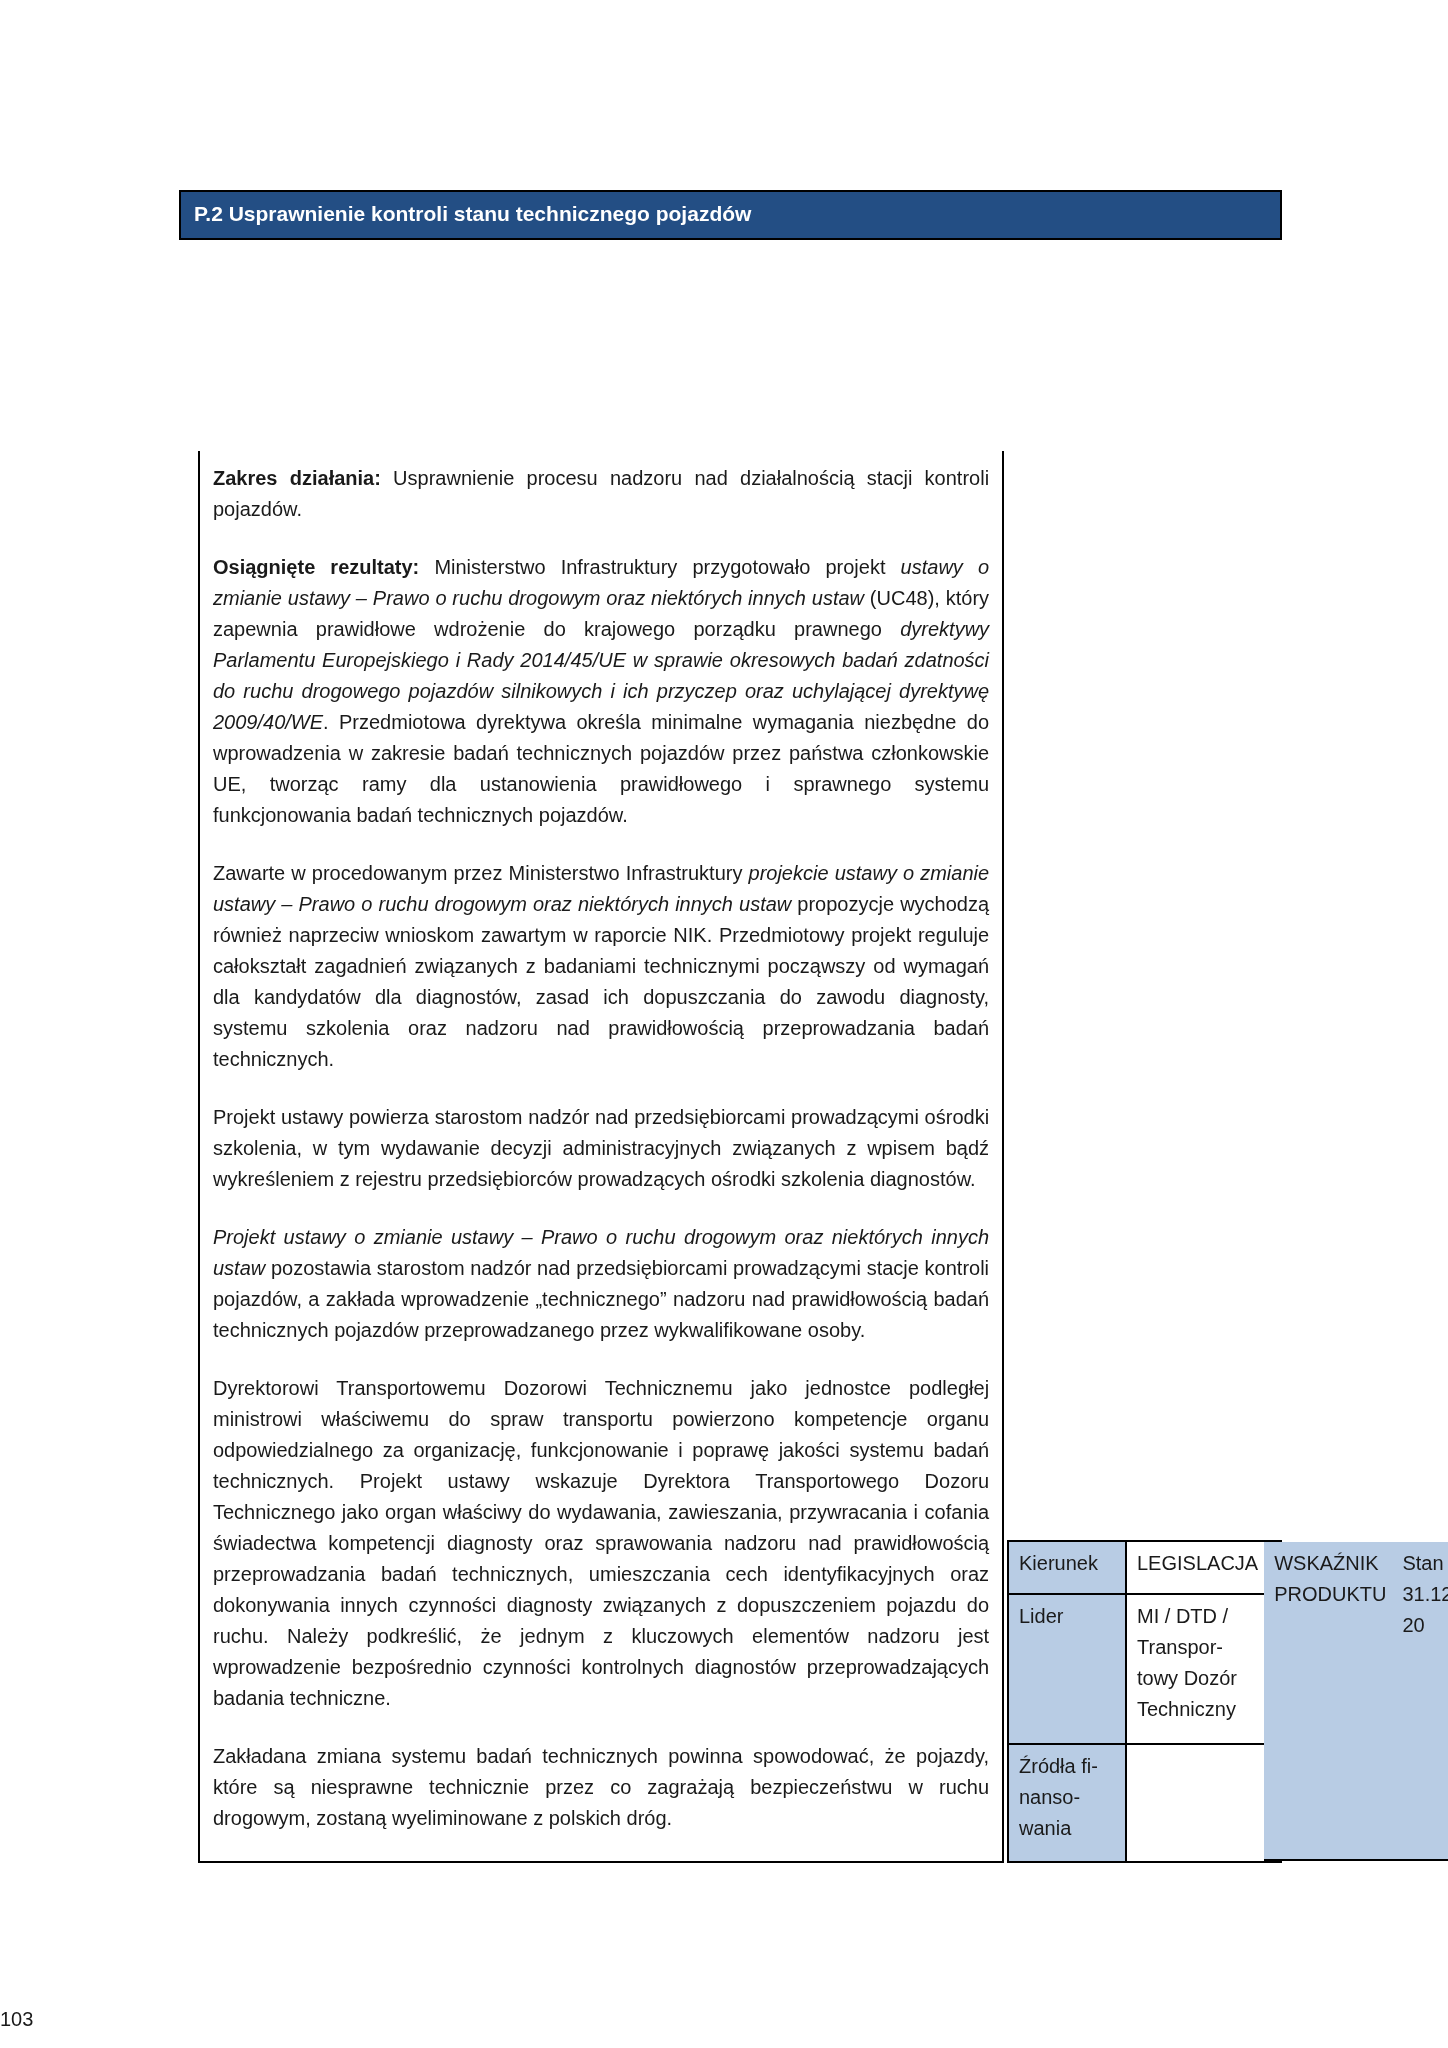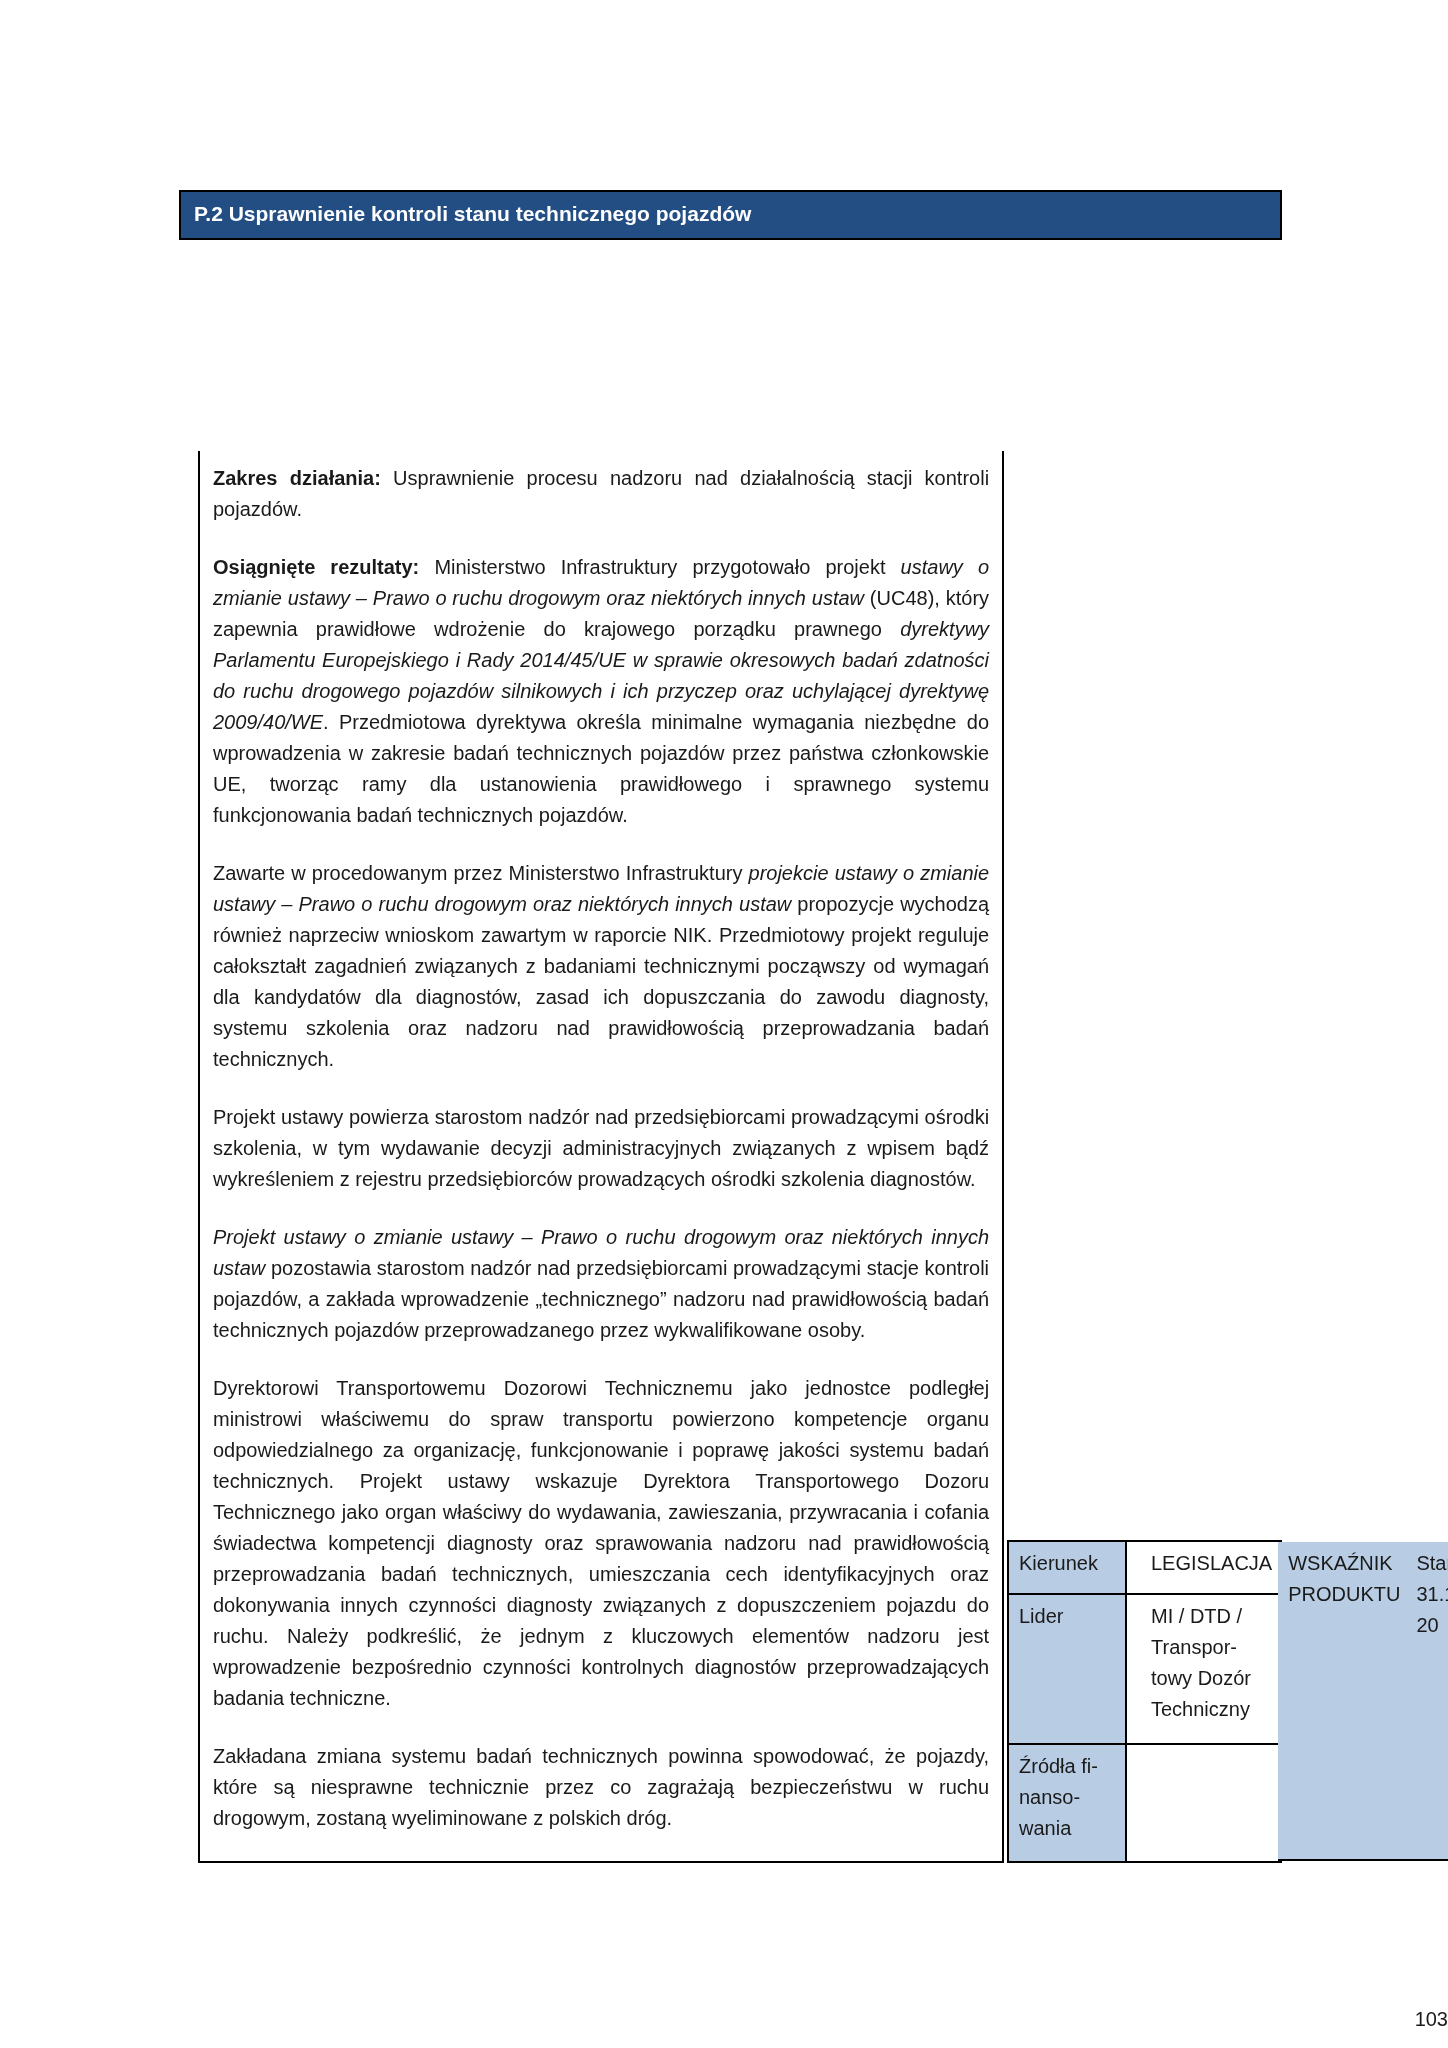--- a/index.html
+++ b/index.html
@@ -56,21 +56,21 @@
   .sb-row:last-child{border-bottom:none;}
   .sb-label{
     width:118px;flex:0 0 118px;
     background:var(--accent-cell);
     border-right:2px solid var(--border);
     padding:6px 6px 6px 10px;
     white-space:pre-line;
   }
   .sb-value{
     flex:1;background:#ffffff;
-    padding:6px 6px 6px 24px;
+    padding:6px 6px 6px 10px;
     white-space:pre-line;
   }
   .sb-row-kierunek{min-height:53px;}
   .sb-row-lider{min-height:150px;}
   .sb-row-zrodla-finansowania{min-height:116px;}
   .sb-indicator{
     min-height:53px;
     background:var(--accent-cell);
     border-bottom:2px solid var(--border);
     padding:6px 6px 6px 10px;
@@ -78,21 +78,21 @@
   .sb-empty{
     min-height:49px;background:#ffffff;
     border-bottom:2px solid var(--border);
   }
   .sb-status{min-height:116px;}
   .sb-status .sb-label,.sb-status .sb-value{background:var(--accent-cell);}
   .sb-fill{flex:1;}
   .sb-fill .sb-label,.sb-fill .sb-value{background:#ffffff;}
   .page-footer{
     position:absolute;left:0;right:0;top:2008px;
-    text-align:right;font-size:20px;padding-left:15px;
+    text-align:left;font-size:20px;
   }
 </style>
 </head>
 <body>
 
 <div class="page">
 
   <div class="doc-table">
 
     <div class="title-bar">

